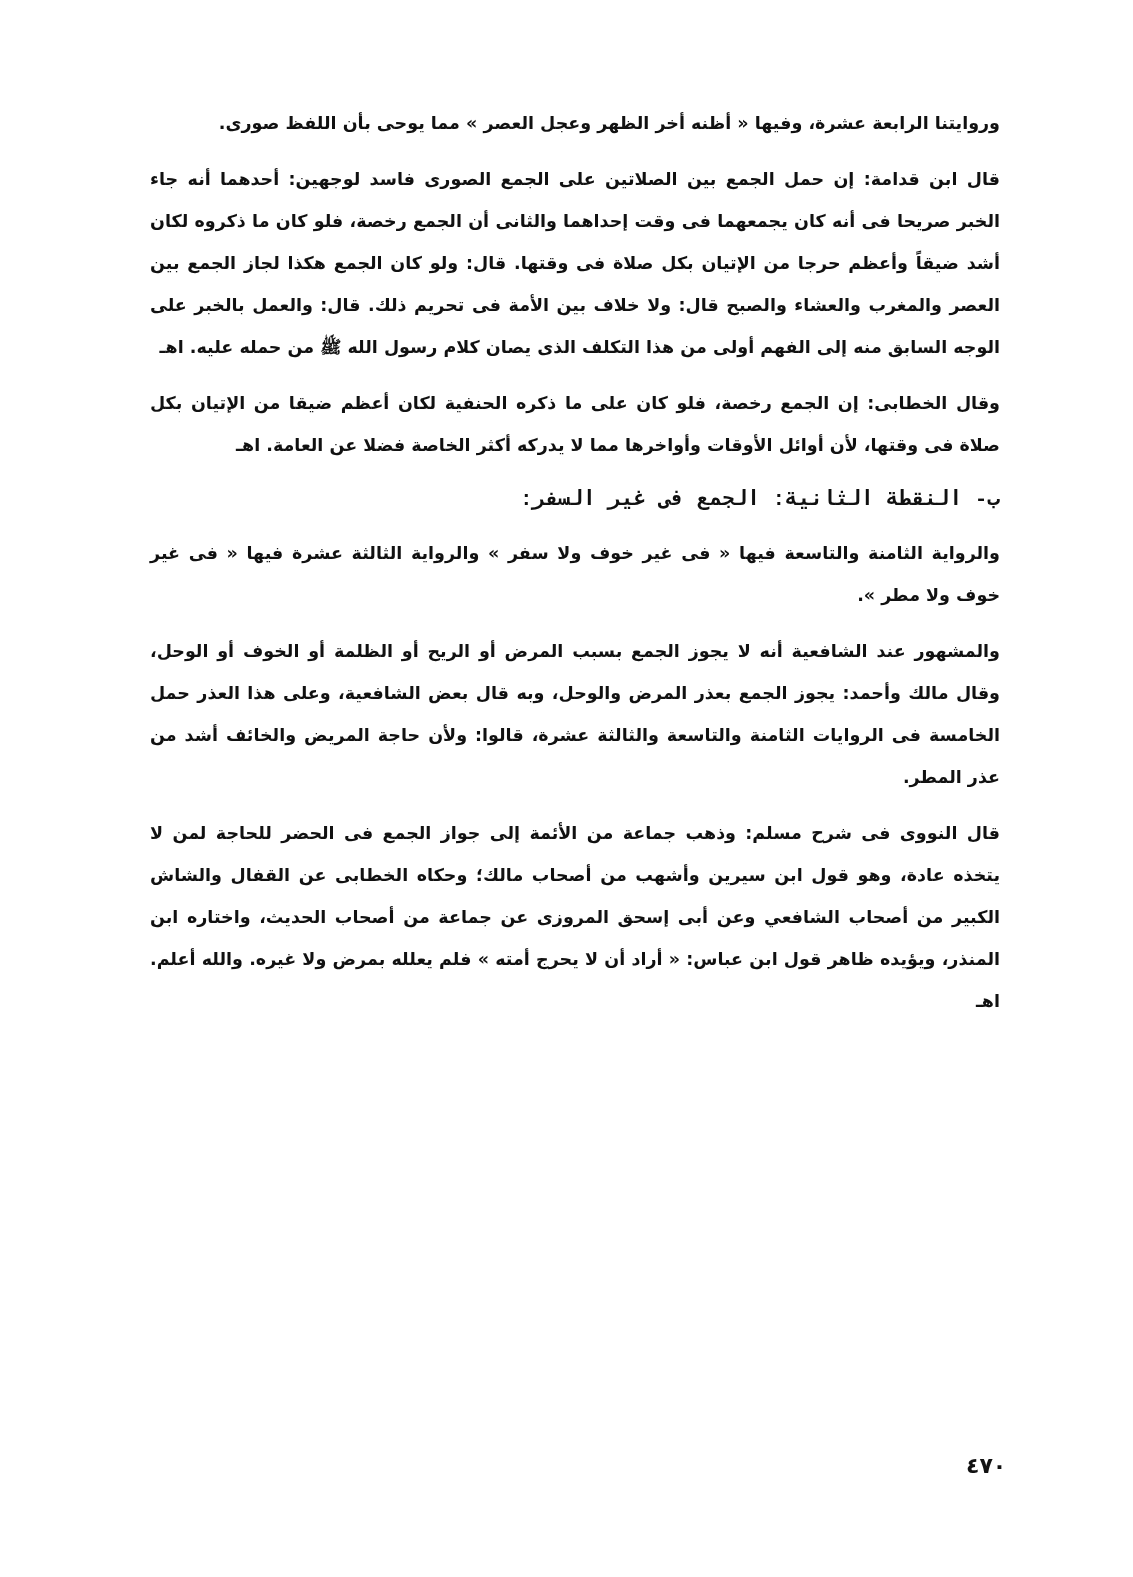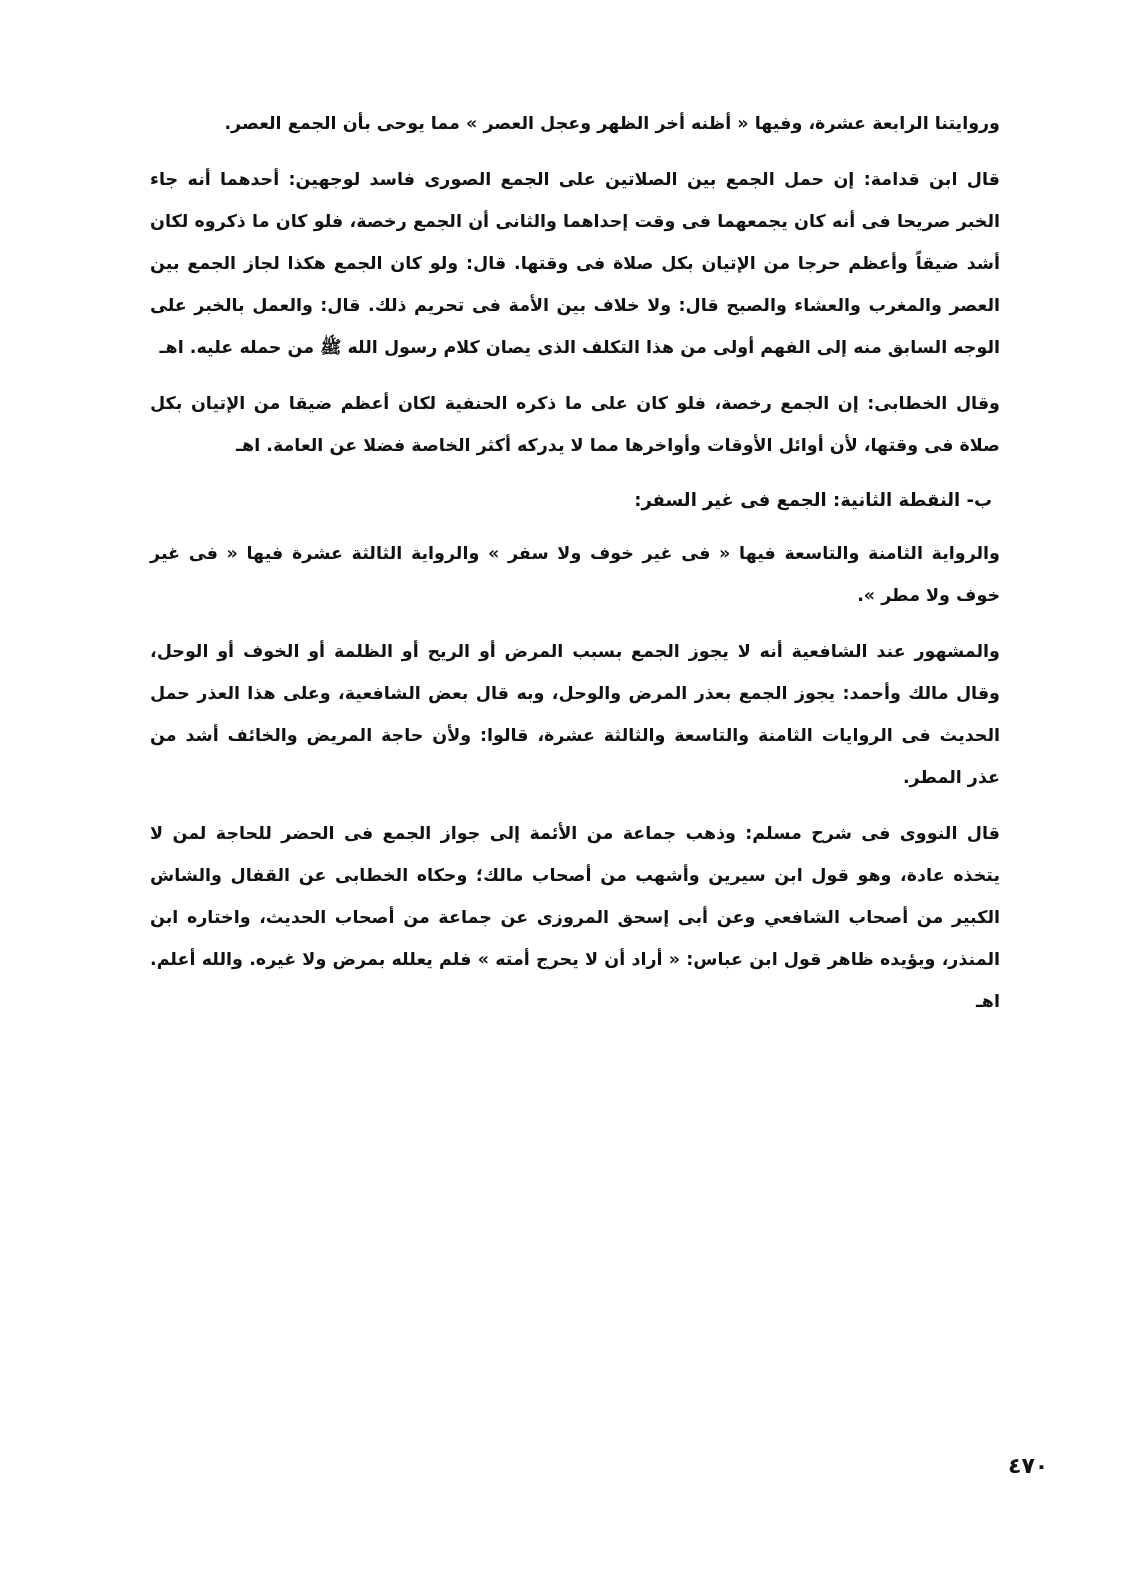--- a/index.html
+++ b/index.html
@@ -6,34 +6,34 @@
     body {
       width: 1133px; height: 1577px; position: relative; overflow: hidden;
       font-family: "DejaVu Sans", sans-serif; color: #111;
     }
     .page {
       position: absolute; left: 150px; top: 102px; width: 850px;
       direction: rtl; text-align: justify; text-align-last: right;
     }
     .para { margin: 0 0 14px 0; font-size: 17.5px; line-height: 42px; font-weight: 600; }
     .para .u { text-underline-offset: 6px; }
-    .heading { margin: 6px 8px 12px 0; font-size: 18px; line-height: 40px; font-weight: 800; }
+    .heading { margin: 6px 0 12px 0; font-size: 21px; line-height: 40px; font-weight: 800; font-family: Liberation Mono, monospace; }
     .pagenum {
-      position: absolute; left: 1008px; top: 1453px; font-size: 22px; font-weight: 700;
+      position: absolute; left: 966px; top: 1453px; font-size: 22px; font-weight: 700;
       direction: rtl; font-family: "DejaVu Sans", sans-serif;
     }
   </style>
 </head>
 <body>
 
 <div class="page">
-  <p class="para">وروايتنا الرابعة عشرة، وفيها « أظنه أخر الظهر وعجل العصر » مما يوحى بأن الجمع العصر.</p>
+  <p class="para">وروايتنا الرابعة عشرة، وفيها « أظنه أخر الظهر وعجل العصر » مما يوحى بأن اللفظ صورى.</p>
   <p class="para"><span>قال ابن قدامة: إن حمل الجمع بين الصلاتين على الجمع الصورى فاسد لوجهين: </span><span class="u">أحدهما أنه</span><span> جاء الخبر صريحا فى أنه كان يجمعهما فى وقت إحداهما </span><span class="u">والثانى أن</span><span> الجمع رخصة، فلو كان ما ذكروه لكان أشد ضيقاً وأعظم حرجا من الإتيان بكل صلاة فى وقتها. قال: ولو كان الجمع هكذا لجاز الجمع بين العصر والمغرب والعشاء والصبح قال: ولا خلاف بين الأمة فى تحريم ذلك. قال: والعمل بالخبر على الوجه السابق منه إلى الفهم أولى من هذا التكلف الذى يصان كلام رسول الله ﷺ من حمله عليه. اهـ</span></p>
   <p class="para">وقال الخطابى: إن الجمع رخصة، فلو كان على ما ذكره الحنفية لكان أعظم ضيقا من الإتيان بكل صلاة فى وقتها، لأن أوائل الأوقات وأواخرها مما لا يدركه أكثر الخاصة فضلا عن العامة. اهـ</p>
 
   <h2 class="heading">ب- النقطة الثانية: الجمع فى غير السفر:</h2>
 
   <p class="para">والرواية الثامنة والتاسعة فيها « فى غير خوف ولا سفر » والرواية الثالثة عشرة فيها « فى غير خوف ولا مطر ».</p>
-  <p class="para">والمشهور عند الشافعية أنه لا يجوز الجمع بسبب المرض أو الريح أو الظلمة أو الخوف أو الوحل، وقال مالك وأحمد: يجوز الجمع بعذر المرض والوحل، وبه قال بعض الشافعية، وعلى هذا العذر حمل الحديث فى الروايات الثامنة والتاسعة والثالثة عشرة، قالوا: ولأن حاجة المريض والخائف أشد من عذر المطر.</p>
+  <p class="para">والمشهور عند الشافعية أنه لا يجوز الجمع بسبب المرض أو الريح أو الظلمة أو الخوف أو الوحل، وقال مالك وأحمد: يجوز الجمع بعذر المرض والوحل، وبه قال بعض الشافعية، وعلى هذا العذر حمل الخامسة فى الروايات الثامنة والتاسعة والثالثة عشرة، قالوا: ولأن حاجة المريض والخائف أشد من عذر المطر.</p>
   <p class="para">قال النووى فى شرح مسلم: وذهب جماعة من الأئمة إلى جواز الجمع فى الحضر للحاجة لمن لا يتخذه عادة، وهو قول ابن سيرين وأشهب من أصحاب مالك؛ وحكاه الخطابى عن القفال والشاش الكبير من أصحاب الشافعي وعن أبى إسحق المروزى عن جماعة من أصحاب الحديث، واختاره ابن المنذر، ويؤيده ظاهر قول ابن عباس: « أراد أن لا يحرج أمته » فلم يعلله بمرض ولا غيره. والله أعلم. اهـ</p>
 </div>
 
 <div class="pagenum">٤٧٠</div>
 
 </body></html>

